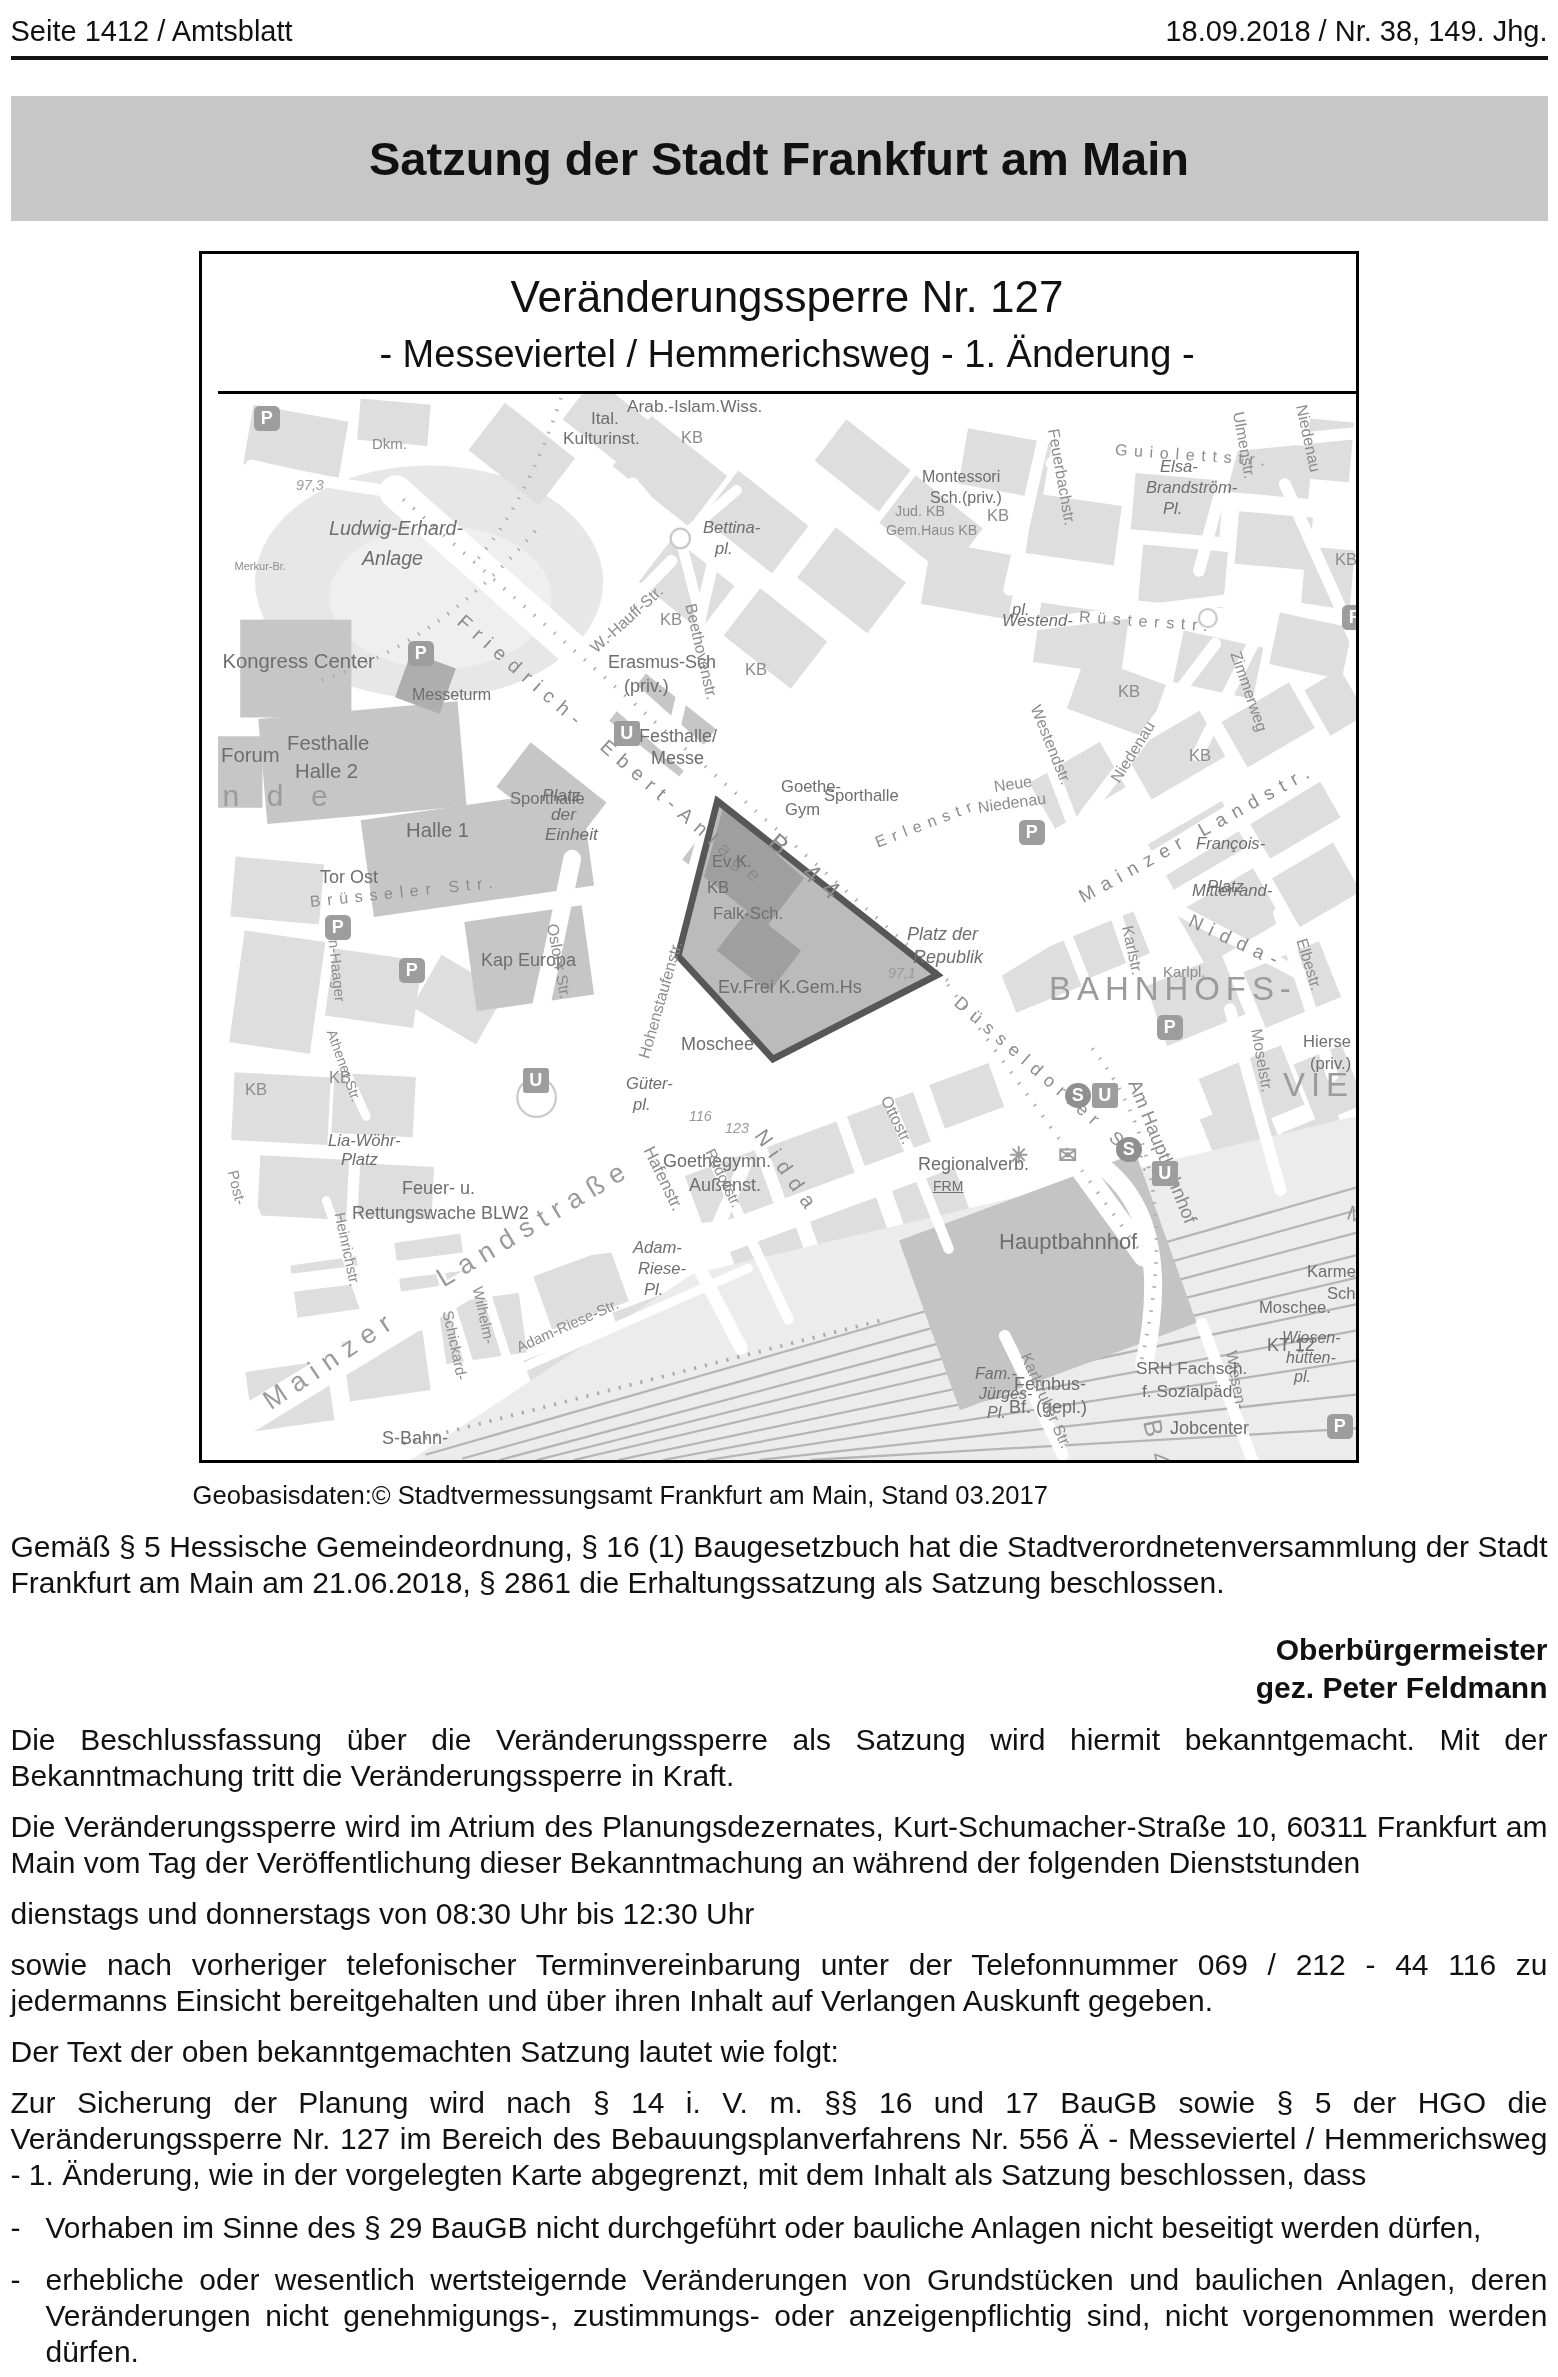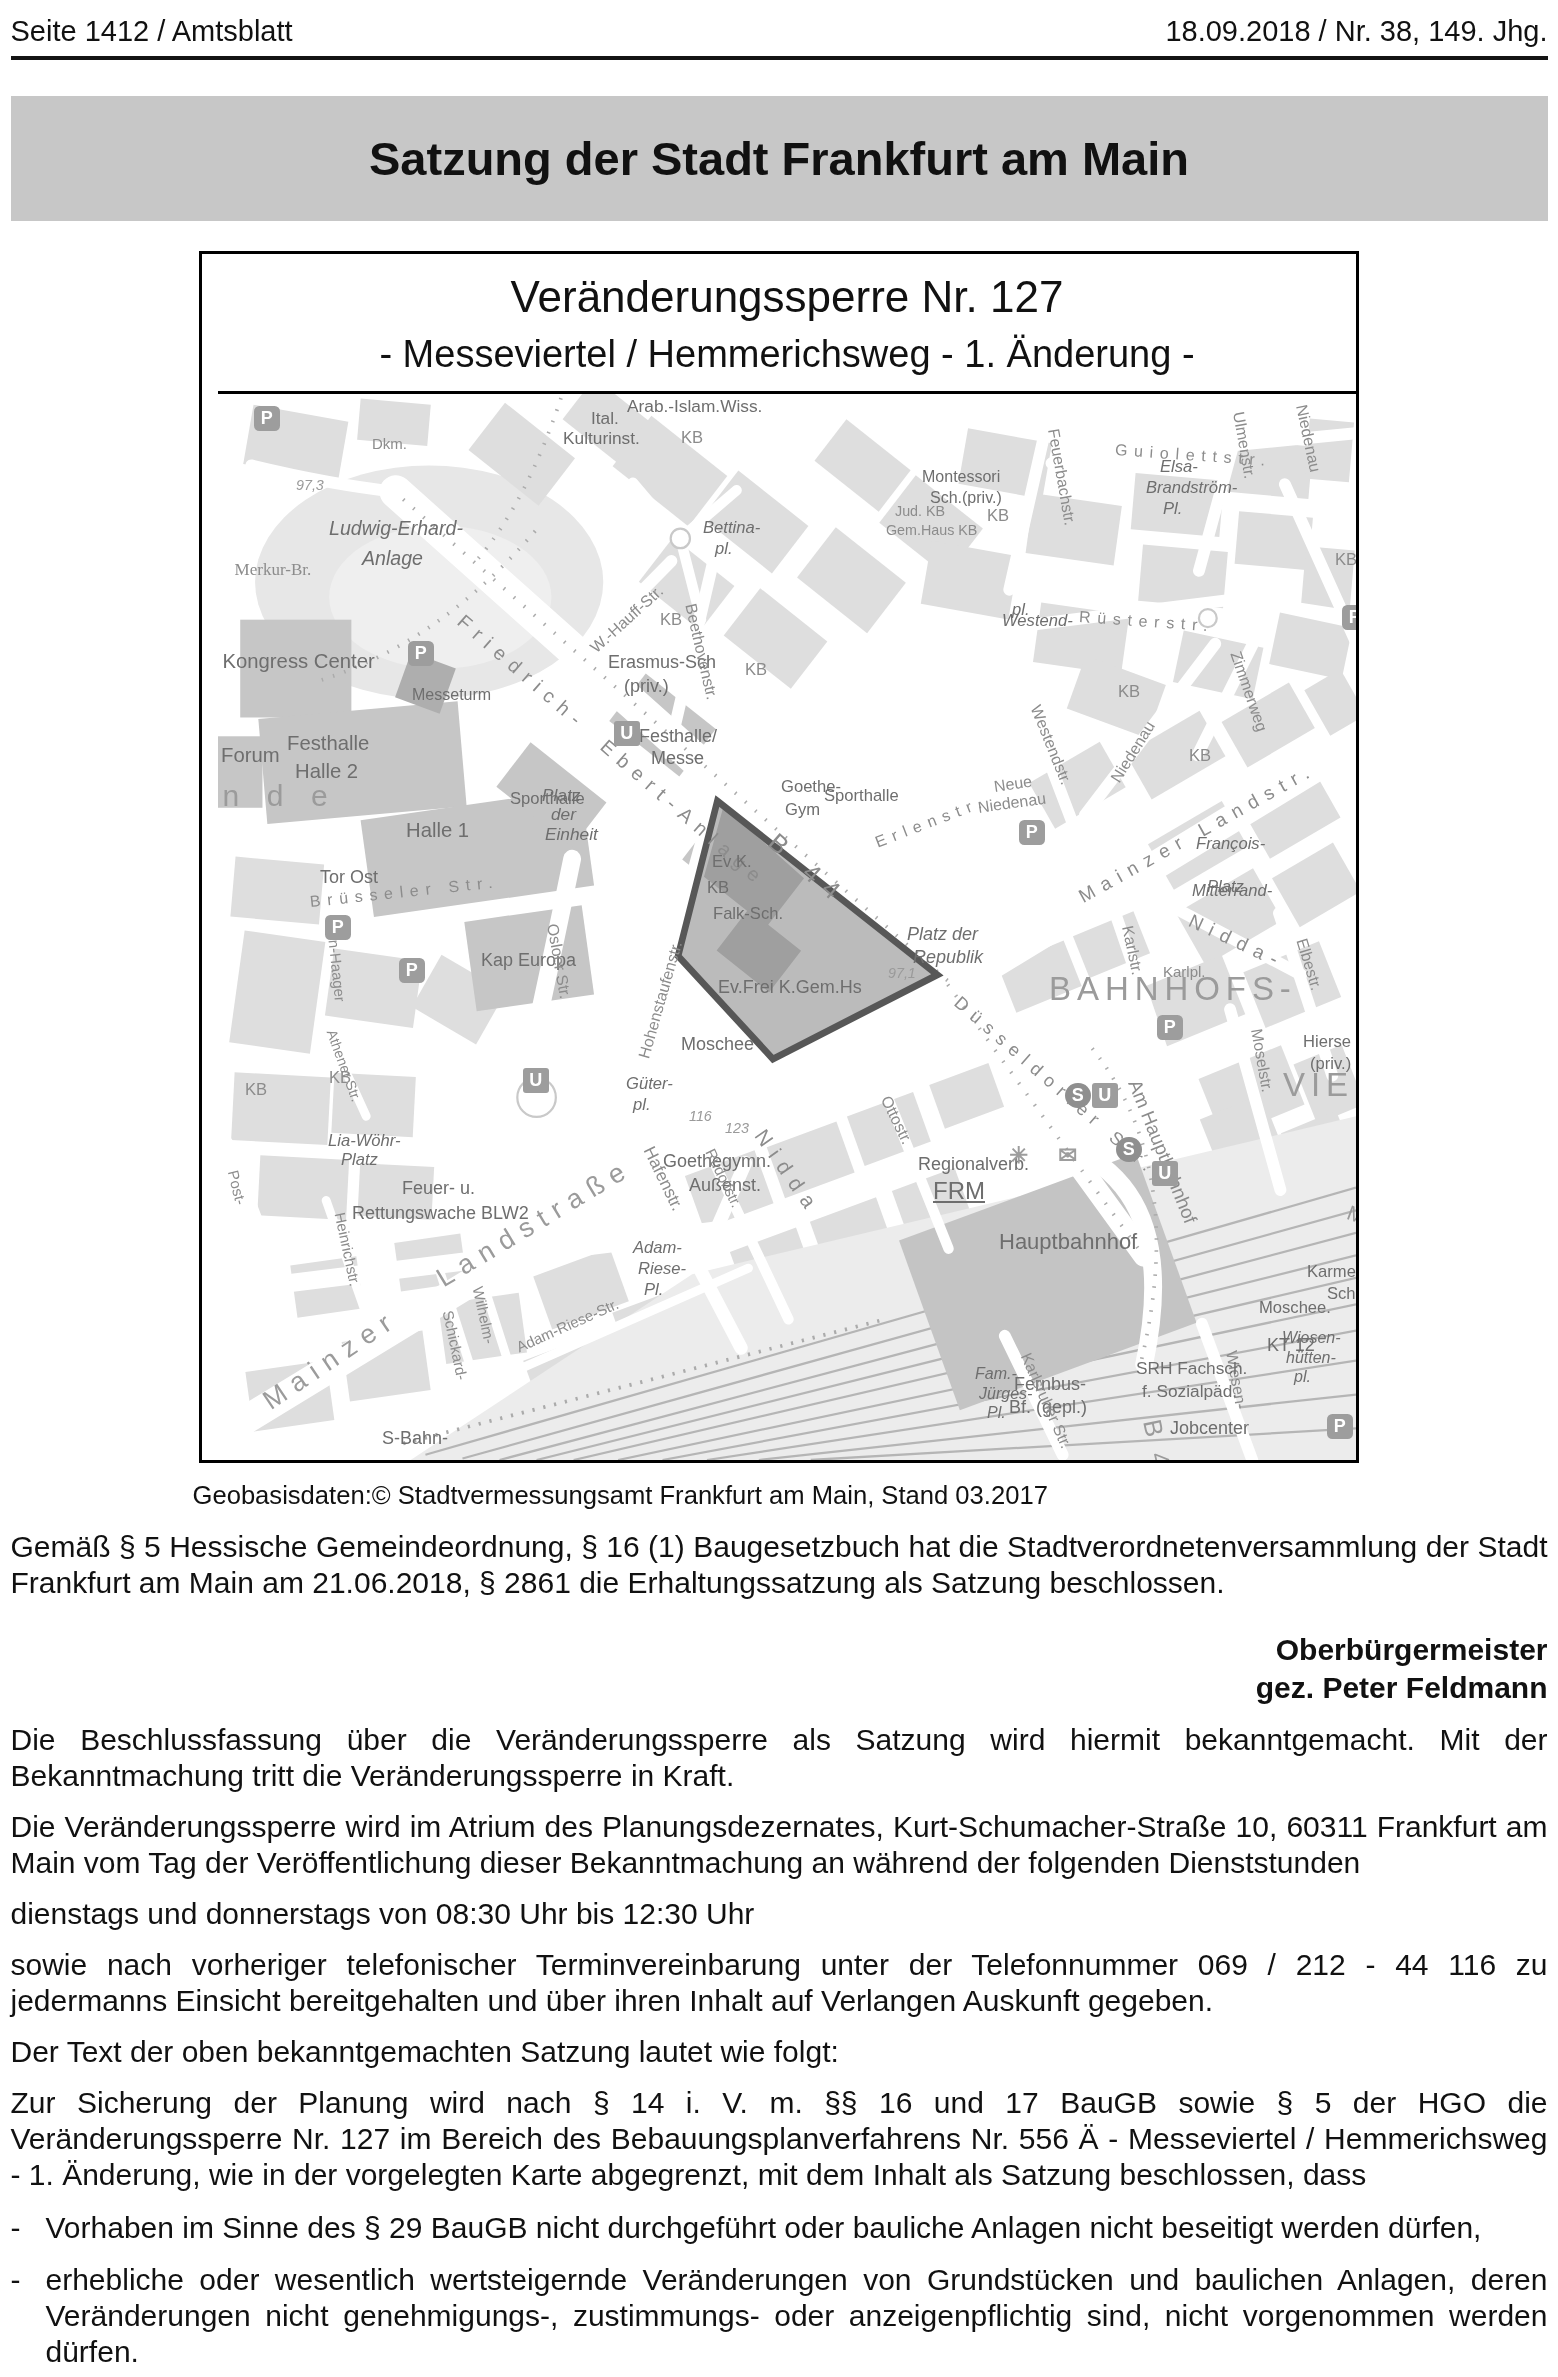--- a/index.html
+++ b/index.html
@@ -241,21 +241,21 @@
         <path class="dotl" d="M 250 1395 L 900 1230" stroke-width="5" stroke-dasharray="3 12"></path>
         <path class="dotl" d="M 1180 870 Q 1310 1030 1245 1290" stroke-width="5" stroke-dasharray="2 14"></path>
 
         <path class="ovl" d="M 674 541 L 971 772 L 749 884 L 621 747 Z"></path>
       </svg>
       <div id="map-labels">
           <span class="ml st" style="left: 154px; top: 42px; font-size: 15px;">Dkm.</span>
           <span class="ml num" style="left: 78px; top: 84px;">97,3</span>
           <span class="ml it" style="left: 111px; top: 125px; font-size: 19.6px;">Ludwig-Erhard-</span>
           <span class="ml it" style="left: 144px; top: 155px; font-size: 19.6px;">Anlage</span>
-          <span class="ml st" style="left: 16.6px; top: 167px; font-size: 17px; font-family: Liberation Serif, serif;">Merkur-Br.</span>
+          <span class="ml st" style="left: 16.6px; top: 167px; font-size: 11px;">Merkur-Br.</span>
           <span class="ml pl" style="left: 4.5px; top: 257px; font-size: 20.3px;">Kongress Center</span>
           <span class="ml pl" style="left: 194px; top: 293px; font-size: 16px; text-align: center;">Messeturm</span>
           <span class="ml pl" style="left: 3px; top: 351px; font-size: 20.3px;">Forum</span>
           <span class="ml pl" style="left: 69px; top: 339px; font-size: 20.3px;">Festhalle</span>
           <span class="ml pl" style="left: 77px; top: 367px; font-size: 20.3px;">Halle 2</span>
           <span class="ml big2" style="left: 4.5px; top: 387px; font-size: 30px;">n d e</span>
           <span class="ml pl" style="left: 188px; top: 426px; font-size: 20.3px;">Halle 1</span>
           <span class="ml pl" style="left: 102px; top: 474px; font-size: 18px;">Tor Ost</span>
           <span class="ml st sp" style="left: 92px; top: 500px; font-size: 16px; transform: rotate(-6deg);">Brüsseler Str.</span>
           <span class="ml pl" style="left: 263px; top: 557px; font-size: 18px;">Kap Europa</span>
@@ -352,21 +352,21 @@
           <span class="ml st" style="left: 260px; top: 885px; font-size: 15px; transform: rotate(78deg);">Wilhelm-</span>
           <span class="ml st" style="left: 230px; top: 909px; font-size: 15px; transform: rotate(78deg);">Schickard-</span>
           <span class="ml st" style="left: 299px; top: 946px; font-size: 15px; transform: rotate(-24deg);">Adam-Riese-Str.</span>
           <span class="ml it" style="left: 415px; top: 846px; font-size: 16.6px;">Adam-</span>
           <span class="ml it" style="left: 420px; top: 867px; font-size: 16.6px;">Riese-</span>
           <span class="ml it" style="left: 426px; top: 888px; font-size: 16.6px;">Pl.</span>
           <span class="ml st" style="left: 15px; top: 769px; font-size: 15px; transform: rotate(76deg);">Post-</span>
           <span class="ml pl" style="left: 164px; top: 1035px; font-size: 18px;">S-Bahn-</span>
           <span class="ml pl" style="left: 781px; top: 837px; font-size: 22px;">Hauptbahnhof</span>
           <span class="ml pl" style="left: 700px; top: 761px; font-size: 18px;">Regionalverb.</span>
-          <span class="ml pl" style="left: 715px; top: 785px; font-size: 24px; text-decoration: underline;">FRM</span>
+          <span class="ml pl" style="left: 715px; top: 785px; font-size: 14px; text-decoration: underline;">FRM</span>
           <span class="ml st" style="left: 916px; top: 677px; font-size: 19px; transform: rotate(68deg);">Am Hauptbahnhof</span>
           <span class="ml pl" style="left: 1085px; top: 640px; font-size: 16.6px;">Hierse Sc</span>
           <span class="ml pl" style="left: 1092px; top: 662px; font-size: 16.6px;">(priv.)</span>
           <span class="ml pl" style="left: 1041px; top: 906px; font-size: 16.6px;">Moschee.</span>
           <span class="ml pl" style="left: 1089px; top: 870px; font-size: 16.6px;">Karmelit.</span>
           <span class="ml pl" style="left: 1109px; top: 892px; font-size: 16.6px;">Sch.</span>
           <span class="ml pl" style="left: 1049px; top: 942px; font-size: 18px;">KT 12</span>
           <span class="ml it" style="left: 1064px; top: 936px; font-size: 16px;">Wiesen-</span>
           <span class="ml it" style="left: 1068px; top: 956px; font-size: 16px;">hütten-</span>
           <span class="ml it" style="left: 1076px; top: 975px; font-size: 16px;">pl.</span>

